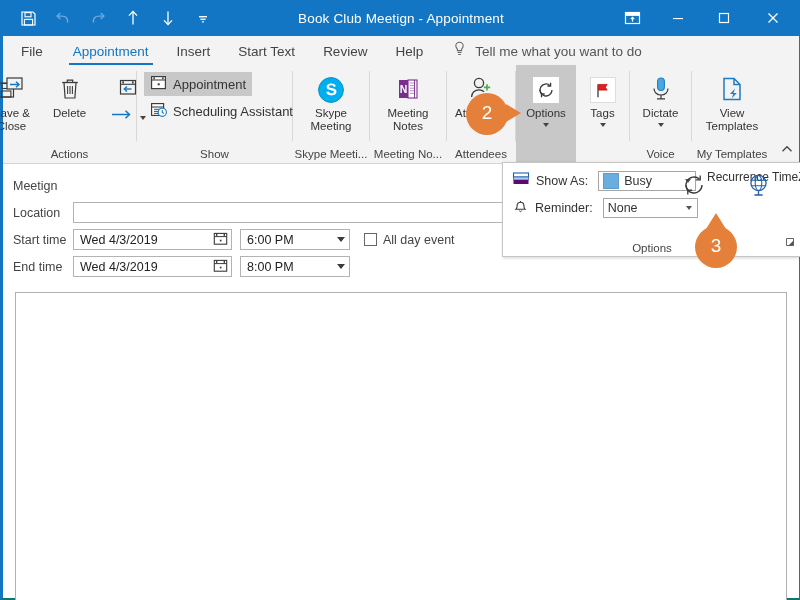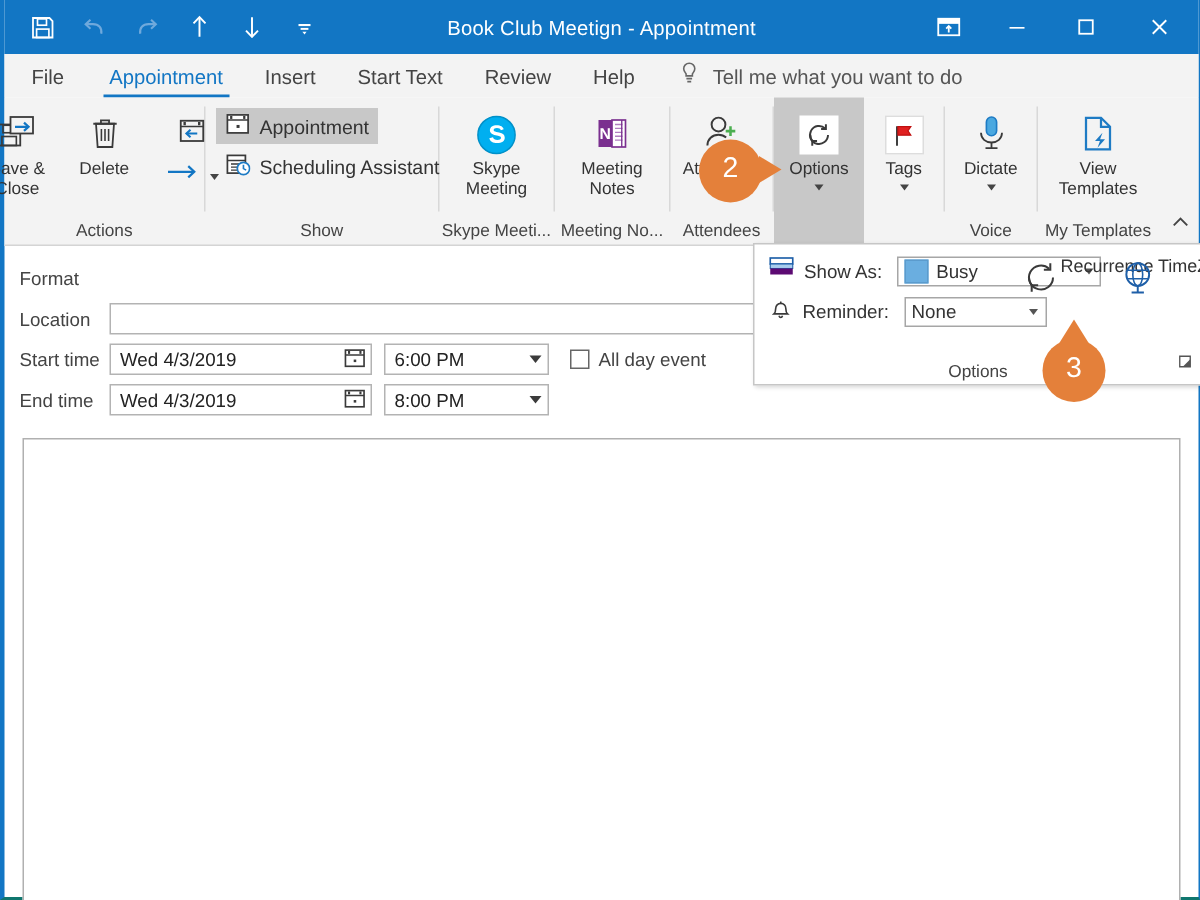--- a/index.html
+++ b/index.html
@@ -125,21 +125,21 @@
   .form{padding:10px 0 0 0;position:relative;}
   .frow{display:flex;align-items:center;height:23px;margin-bottom:4px;}
   .flabel{width:70px;padding-left:10px;font-size:12.5px;color:#444;box-sizing:border-box;}
   .finput{
     height:21px;border:1px solid #b3b3b3;background:#fff;
     font-size:12.5px;color:#222;display:flex;align-items:center;
     padding-left:6px;box-sizing:border-box;
   }
   .finput.wide{width:706px;}
   .datefield{
-    width:175px;position:relative;display:flex;align-items:center;justify-content:space-between;
+    width:159px;position:relative;display:flex;align-items:center;justify-content:space-between;
     padding-right:3px;
   }
   .timefield{
     width:110px;margin-left:8px;display:flex;align-items:center;justify-content:space-between;
     padding-right:4px;
   }
   .tri-down{
     width:0;height:0;border-left:4.5px solid transparent;border-right:4.5px solid transparent;
     border-top:5px solid #3b3b3b;
   }
@@ -481,21 +481,21 @@
 
     <div style="position:absolute;right:5px;bottom:4px;">
       <svg width="14" height="12" viewBox="0 0 14 12">
           <path d="M2.5 8.2L7 3.7l4.5 4.5" fill="none" stroke="#444" stroke-width="1.25"></path>
         </svg>
     </div>
   </div>
 
   <div class="form">
     <div class="frow">
-      <div class="flabel">Format</div>
+      <div class="flabel">Meetign</div>
     </div>
     <div class="frow">
       <div class="flabel">Location</div>
       <div class="finput wide"></div>
     </div>
     <div class="frow">
       <div class="flabel">Start time</div>
       <div class="finput datefield">
         <span>Wed 4/3/2019</span>
         <span>
@@ -542,21 +542,21 @@
   <div class="optpanel">
     <div class="optrow" style="margin-top:4px;">
       <span>
         <svg width="18" height="16" viewBox="0 0 18 16">
             <rect x="1.5" y="2" width="15" height="4" fill="#fff" stroke="#1e5fa8" stroke-width="1.1"></rect>
             <rect x="1.5" y="6" width="15" height="3" fill="#a9cdee" stroke="#1e5fa8" stroke-width=".7"></rect>
             <rect x="1.5" y="9" width="15" height="4" fill="#5c0a72"></rect>
           </svg>
       </span>
       <span class="optlabel">Show As:</span>
-      <span class="combo" style="width:136px;margin-left:4px;">
+      <span class="combo" style="width:98px;margin-left:4px;">
         <span class="busy-swatch"></span>
         <span class="cval">Busy</span>
         <span class="cdrop">
             <i></i>
           </span>
       </span>
     </div>
     <div class="optrow">
       <span>
         <svg width="17" height="17" viewBox="0 0 17 17">

